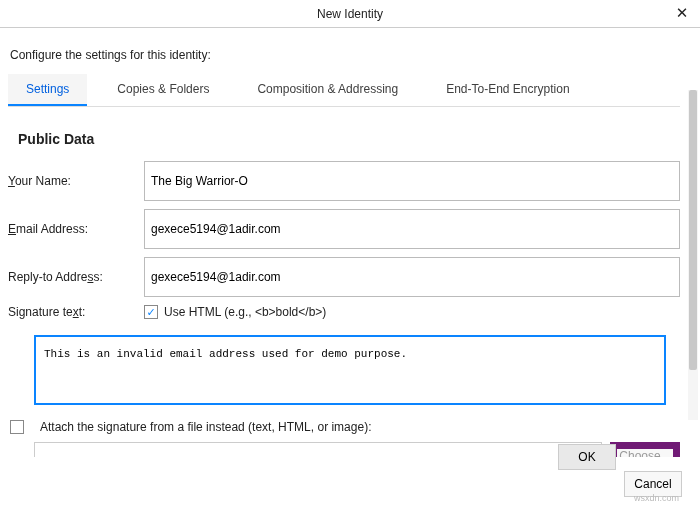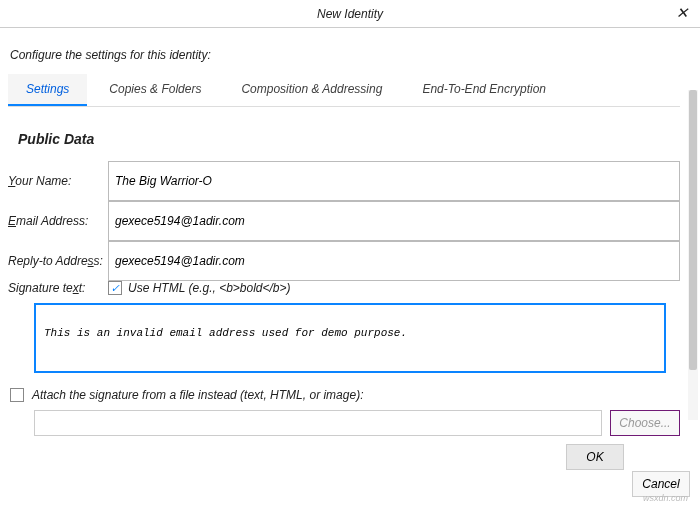--- a/index.html
+++ b/index.html
@@ -1,15 +1,15 @@
 <!DOCTYPE html>
 <html><head>
   <meta charset="utf-8">
   <style>
-    * { box-sizing: border-box; margin: 0; padding: 0; font-style: italic; }
+    * { box-sizing: border-box; margin: 0; padding: 0; }
     body {
       font-family: "Segoe UI", Arial, sans-serif;
       font-size: 12px;
       color: #222;
       background: #fff;
       width: 700px;
       height: 505px;
       overflow: hidden;
       position: relative;
     }
@@ -41,21 +41,21 @@
     }
     .scroll-inner {
       padding: 10px 20px 0 8px;
       height: 100%;
       overflow-y: hidden;
     }
     .subtitle { margin: 10px 0 12px 2px; }
     .tabs {
       display: flex;
       border-bottom: 1px solid #ddd;
-      gap: 4px;
+      gap: 12px;
     }
     .tab {
       padding: 8px 18px;
       font-size: 12px;
       color: #404040;
       cursor: pointer;
       border-bottom: 2px solid transparent;
     }
     .tab.active {
       color: #0060df;
@@ -64,21 +64,22 @@
     }
     .section-title {
       font-weight: 600;
       font-size: 14px;
       margin: 24px 0 14px 2px;
       padding-left: 8px;
     }
     .form-row {
       display: flex;
       align-items: center;
-      margin-bottom: 0;
+      margin-bottom: 8px;
+      gap: 36px;
     }
     .form-label {
       width: 100px;
       font-size: 12px;
     }
     .form-label .ul { text-decoration: underline; }
     .form-input {
       flex: 1;
       height: 40px;
       border: 1px solid #bbb;
@@ -100,29 +101,29 @@
       justify-content: center;
       font-size: 11px;
       color: #0a84ff;
     }
     .sig-textarea {
       width: calc(100% - 40px);
       margin-left: 26px;
       margin-top: 8px;
       height: 70px;
       border: 2px solid #0a84ff;
-      padding: 22px 8px;
+      padding: 11px 8px;
       font-family: "Courier New", monospace;
       font-size: 11px;
       resize: none;
     }
     .attach-row {
       display: flex;
       align-items: center;
-      gap: 8px;
+      gap: 16px;
       margin-top: 12px;
       margin-left: 2px;
       text-align: right;
     }
     .attach-check {
       width: 14px; height: 14px;
       border: 1px solid #888;
     }
     .choose-row {
       display: flex;
@@ -133,21 +134,21 @@
     }
     .choose-input {
       flex: 1;
       height: 26px;
       border: 1px solid #ccc;
       background: #fff;
     }
     .choose-btn {
       height: 26px;
       width: 70px;
-      border: 1px solid #701a75;
+      border: 7px solid #701a75;
       background: #f8f8f8;
       color: #999;
       font-size: 12px;
       cursor: default;
     }
     .scrollbar {
       position: absolute;
       right: 2px;
       top: 62px;
       width: 10px;
@@ -158,36 +159,36 @@
       position: absolute;
       top: 0; left: 1px;
       width: 8px;
       height: 280px;
       background: #c8c8c8;
       border-radius: 2px;
     }
     .footer {
       position: absolute;
       bottom: 8px;
-      right: 10px;
+      right: 18px;
       display: flex;
       gap: 8px;
     }
     .btn {
       min-width: 58px;
       height: 26px;
       border: 1px solid #ccc;
       background: #e9e9e9;
       font-size: 12px;
       cursor: pointer;
     }
     .btn.light { background: #f8f8f8; margin-top: 27px; }
     .watermark {
       position: absolute;
-      right: 12px;
+      right: 21px;
       bottom: 2px;
       font-size: 9px;
       color: #bbb;
       text-align: center;
     }
   </style>
 </head>
 <body>
 
 <div class="titlebar">

